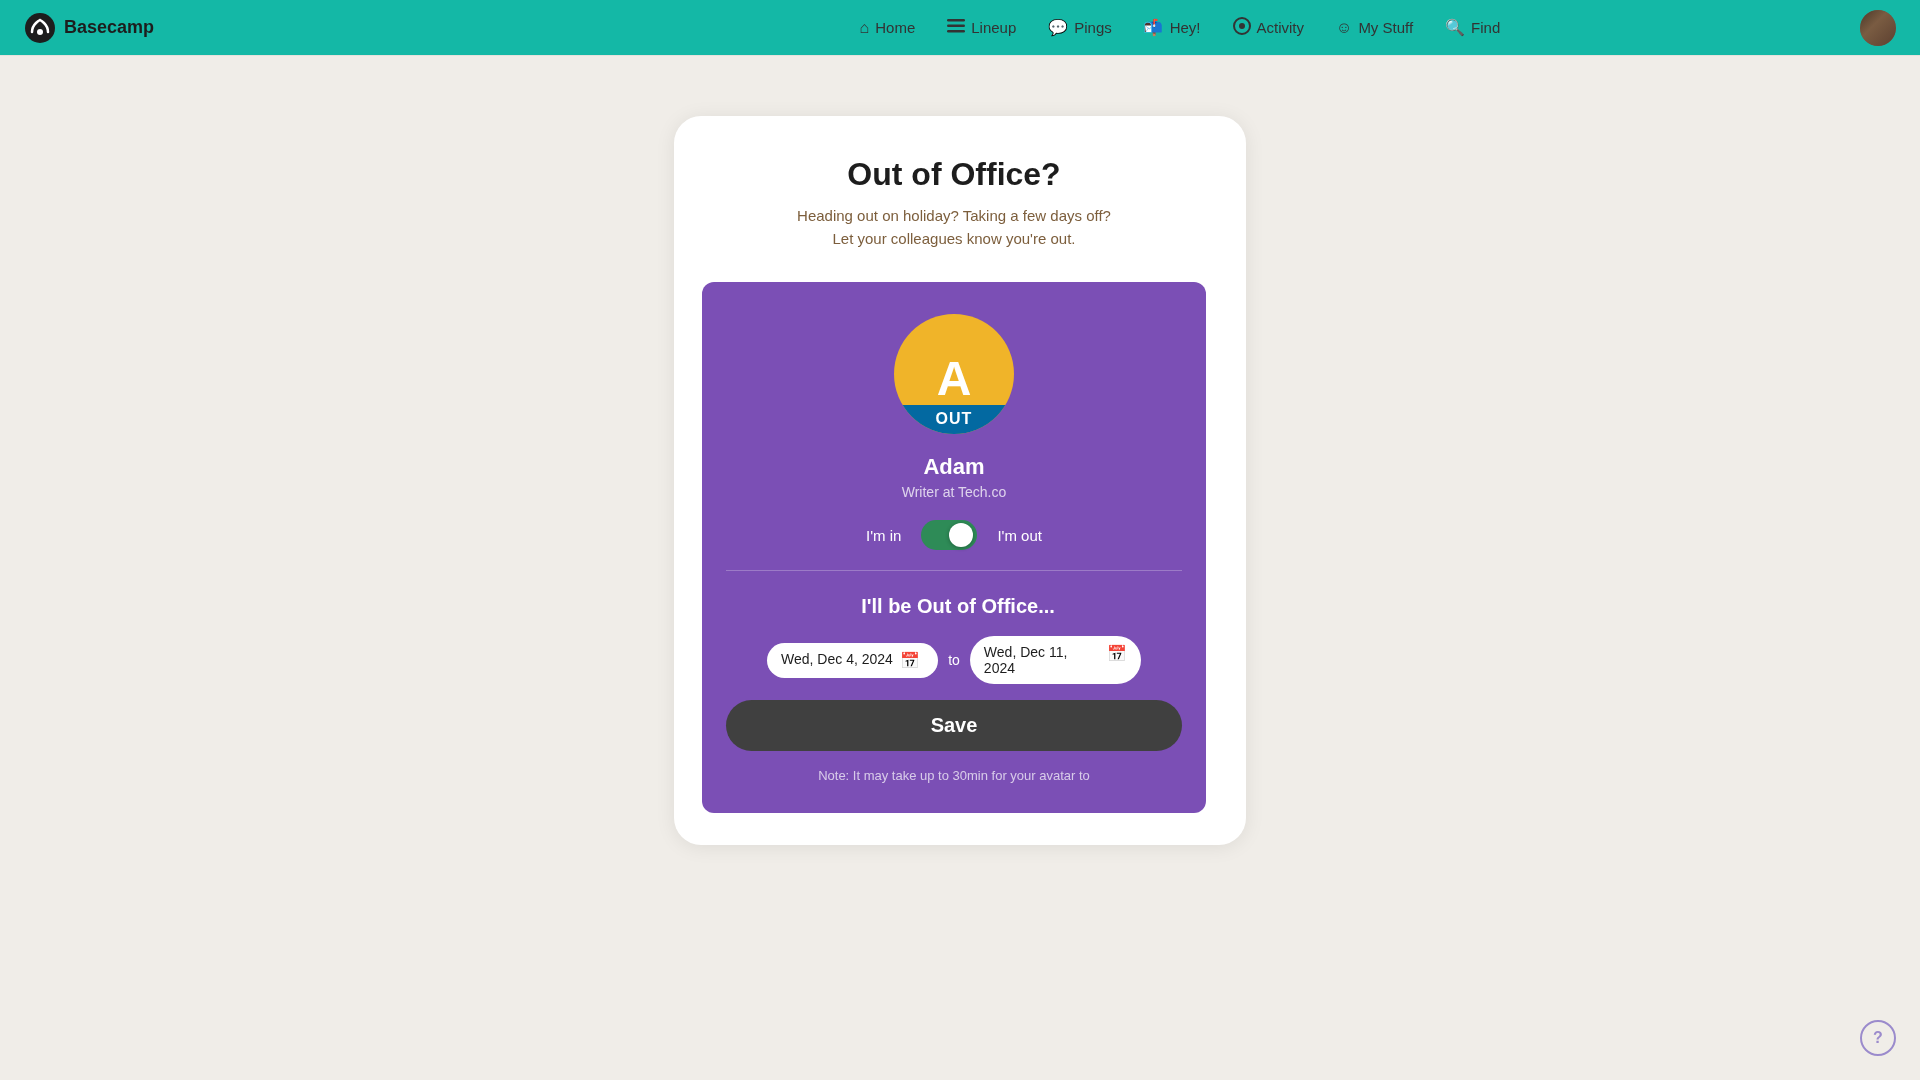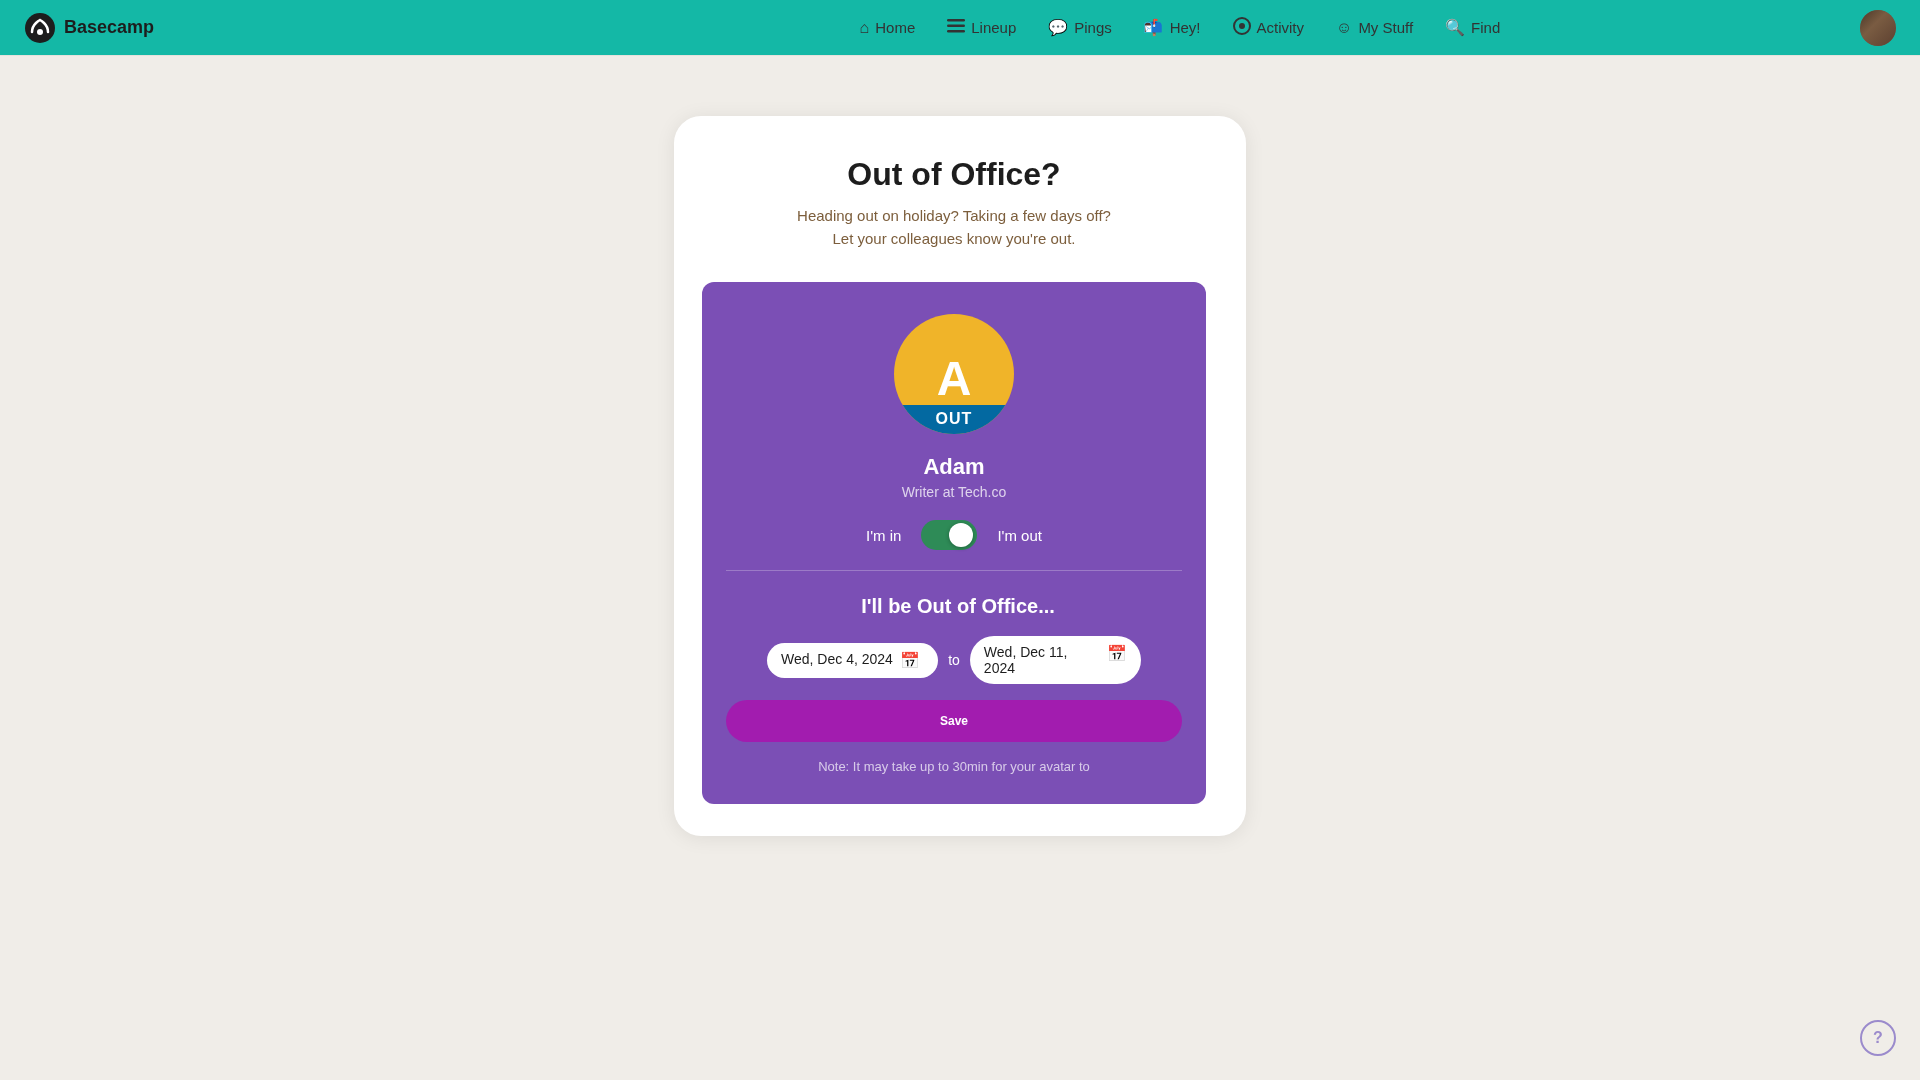--- a/index.html
+++ b/index.html
@@ -273,25 +273,25 @@
     .date-to-label {
       color: #fff;
       font-size: 14px;
       font-weight: 500;
       flex-shrink: 0;
     }
 
     .save-btn {
       width: 100%;
       padding: 14px;
-      background: #a21caf;
+      background: #404040;
       color: #fff;
       border: none;
       border-radius: 28px;
-      font-size: 12px;
+      font-size: 20px;
       font-weight: 600;
       cursor: pointer;
       margin-bottom: 16px;
       transition: background 0.15s;
     }
 
     .note-text {
       font-size: 13px;
       color: rgba(255,255,255,0.7);
       line-height: 1.4;

